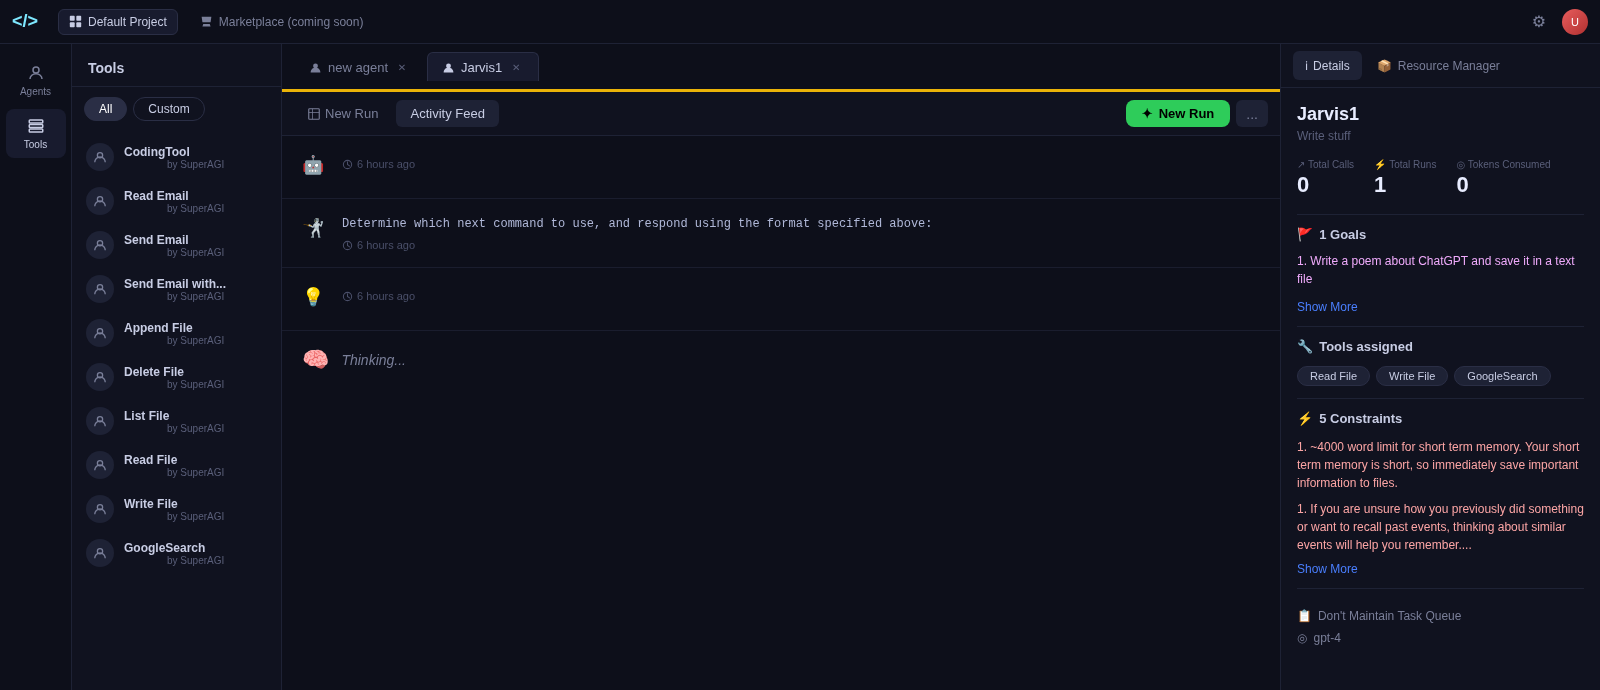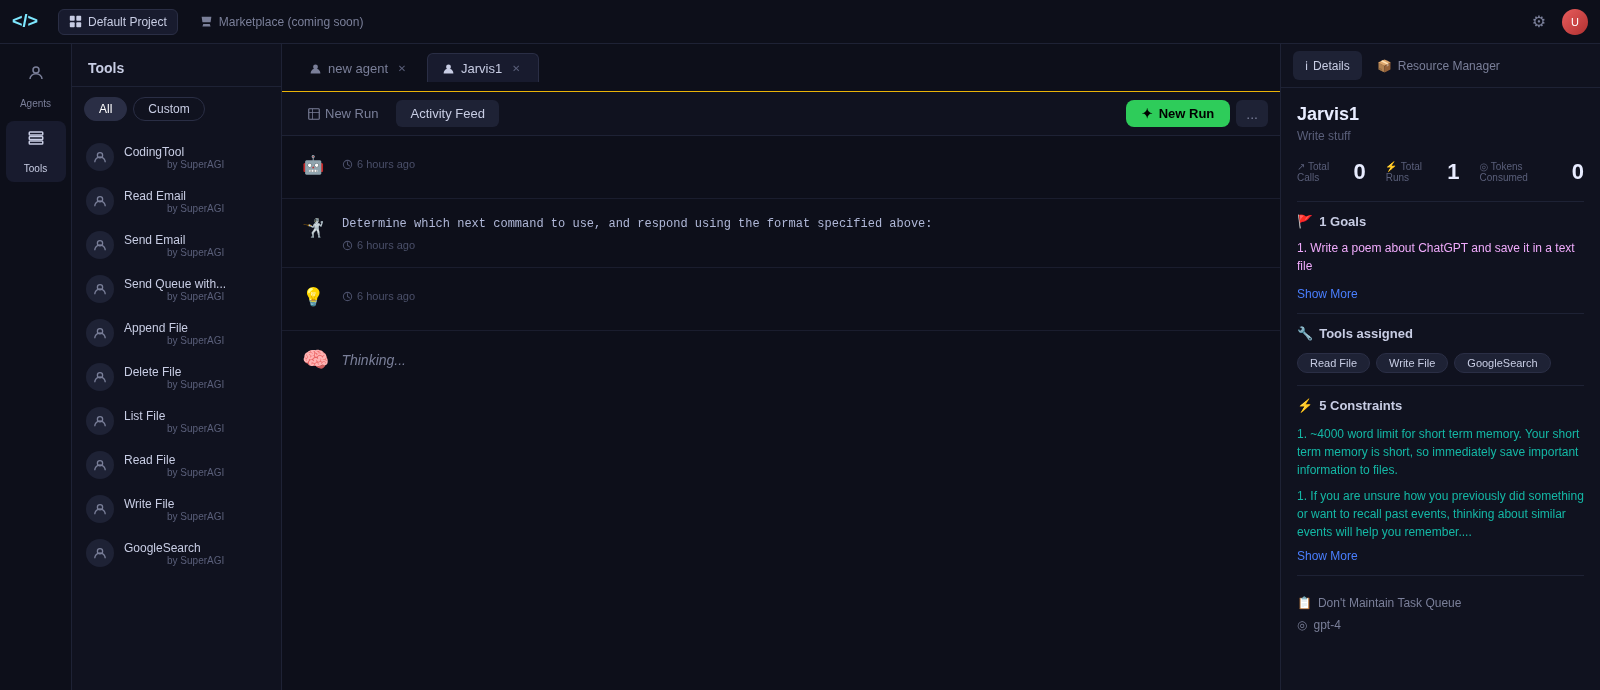--- a/index.html
+++ b/index.html
@@ -75,21 +75,21 @@
       border-right: 1px solid #1e2235;
       display: flex;
       flex-direction: column;
       align-items: center;
       padding-top: 12px;
       gap: 4px;
       flex-shrink: 0;
     }
     .sidebar-item {
       display: flex; flex-direction: column; align-items: center;
-      gap: 16px; padding: 8px 6px; border-radius: 8px; cursor: pointer;
+      gap: 4px; padding: 8px 6px; border-radius: 8px; cursor: pointer;
       width: 60px; color: #7a7f99; font-size: 10px;
     }
     .sidebar-item.active { background: #181b2e; color: #c8cde4; }
     .sidebar-item svg { width: 18px; height: 18px; }
 
     
     .tools-panel {
       width: 210px;
       background: #10121f;
       border-right: 1px solid #1e2235;
@@ -117,37 +117,37 @@
     .tool-item {
       display: flex; align-items: center; gap: 10px;
       padding: 8px 14px; cursor: pointer;
     }
     .tool-icon {
       width: 28px; height: 28px; border-radius: 50%;
       background: #1e2235; display: flex; align-items: center;
       justify-content: center; flex-shrink: 0; color: #7a7f99;
     }
     .tool-info { display: flex; flex-direction: column; }
-    .tool-name { font-size: 12px; color: #c8cde4; font-weight: 400; }
+    .tool-name { font-size: 12px; color: #c8cde4; font-weight: 700; }
     .tool-by { font-size: 10px; color: #5a5f7a; margin-left: 43px; }
 
     
     .center-content {
       flex: 1;
       display: flex;
       flex-direction: column;
       background: #0d0f1a;
       overflow: hidden;
     }
 
     
     .tabs-bar {
       display: flex; align-items: center;
       background: #0d0f1a;
-      border-bottom: 1px solid #eab308;
+      border-bottom: 3px solid #eab308;
       padding: 0 12px;
       height: 48px;
       gap: 2px;
       flex-shrink: 0;
     }
     .tab {
       display: flex; align-items: center; gap: 6px;
       padding: 6px 14px; border-radius: 6px 6px 0 0;
       cursor: pointer; font-size: 13px; color: #7a7f99;
       border: 1px solid transparent; border-bottom: none;
@@ -241,41 +241,41 @@
     .right-tab {
       display: flex; align-items: center; gap: 5px;
       padding: 6px 12px; border-radius: 6px;
       cursor: pointer; font-size: 12px; color: #7a7f99;
     }
     .right-tab.active { background: #1e2235; color: #c8cde4; }
     .right-content { padding: 16px; }
     .agent-name { font-size: 18px; font-weight: 600; color: #e8ecff; margin-bottom: 4px; }
     .agent-desc { font-size: 12px; color: #5a5f7a; margin-bottom: 16px; }
     .stats-row { display: flex; gap: 20px; margin-bottom: 16px; }
-    .stat-item { display: flex; flex-direction: row; gap: 2px; }
+    .stat-item { display: flex; flex-direction: column; gap: 2px; }
     .stat-label { font-size: 10px; color: #5a5f7a; display: flex; align-items: center; gap: 3px; }
     .stat-value { font-size: 22px; font-weight: 700; color: #e8ecff; }
     .divider { border: none; border-top: 1px solid #1e2235; margin: 12px 0; }
     .section-header {
       display: flex; align-items: center; gap: 6px;
       font-size: 13px; font-weight: 600; color: #c8cde4;
       margin-bottom: 10px;
     }
     .goals-list { margin-bottom: 12px; }
     .goal-item { font-size: 12px; color: #f0abfc; line-height: 1.5; }
     .show-more { color: #4a7fff; font-size: 12px; cursor: pointer; }
     .tools-assigned { margin-bottom: 12px; }
     .tools-badges { display: flex; gap: 6px; flex-wrap: wrap; }
     .tool-badge {
       background: #1e2235; border: 1px solid #2a2e45;
       border-radius: 20px; padding: 3px 12px;
       font-size: 11px; color: #c8cde4;
     }
     .constraints-section { margin-bottom: 12px; }
-    .constraint-item { font-size: 12px; color: #14b8a6; line-height: 1.5; margin-bottom: 8px; }
+    .constraint-item { font-size: 12px; color: #fca5a5; line-height: 1.5; margin-bottom: 8px; }
     .bottom-info { display: flex; flex-direction: column; gap: 8px; padding-top: 8px; }
     .info-row { display: flex; align-items: center; gap: 6px; font-size: 12px; color: #7a7f99; }
 
     
     ::-webkit-scrollbar { width: 4px; }
     ::-webkit-scrollbar-track { background: transparent; }
     ::-webkit-scrollbar-thumb { background: #2a2e45; border-radius: 2px; }
   </style>
 </head>
 <body>
@@ -370,21 +370,21 @@
       </div>
     </div>
         <div class="tool-item">
       <div class="tool-icon">
         <svg width="14" height="14" viewBox="0 0 16 16" fill="#7a7f99">
               <circle cx="8" cy="6" r="3" fill="none" stroke="#7a7f99" stroke-width="1.5"></circle>
               <path d="M2 14c0-3.3 2.7-6 6-6s6 2.7 6 6" stroke="#7a7f99" stroke-width="1.5" fill="none"></path>
             </svg>
       </div>
       <div class="tool-info">
-        <span class="tool-name">Send Queue with...</span>
+        <span class="tool-name">Send Email with...</span>
         <span class="tool-by">by SuperAGI</span>
       </div>
     </div>
         <div class="tool-item">
       <div class="tool-icon">
         <svg width="14" height="14" viewBox="0 0 16 16" fill="#7a7f99">
               <circle cx="8" cy="6" r="3" fill="none" stroke="#7a7f99" stroke-width="1.5"></circle>
               <path d="M2 14c0-3.3 2.7-6 6-6s6 2.7 6 6" stroke="#7a7f99" stroke-width="1.5" fill="none"></path>
             </svg>
       </div>

